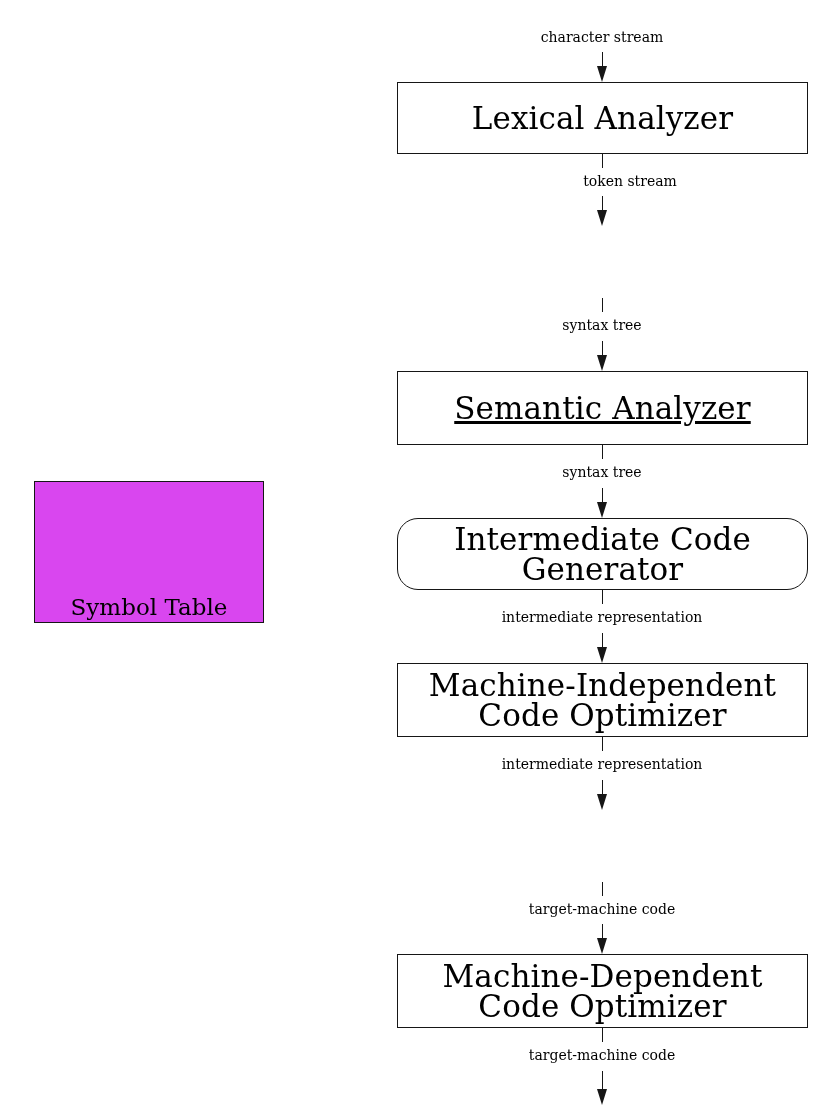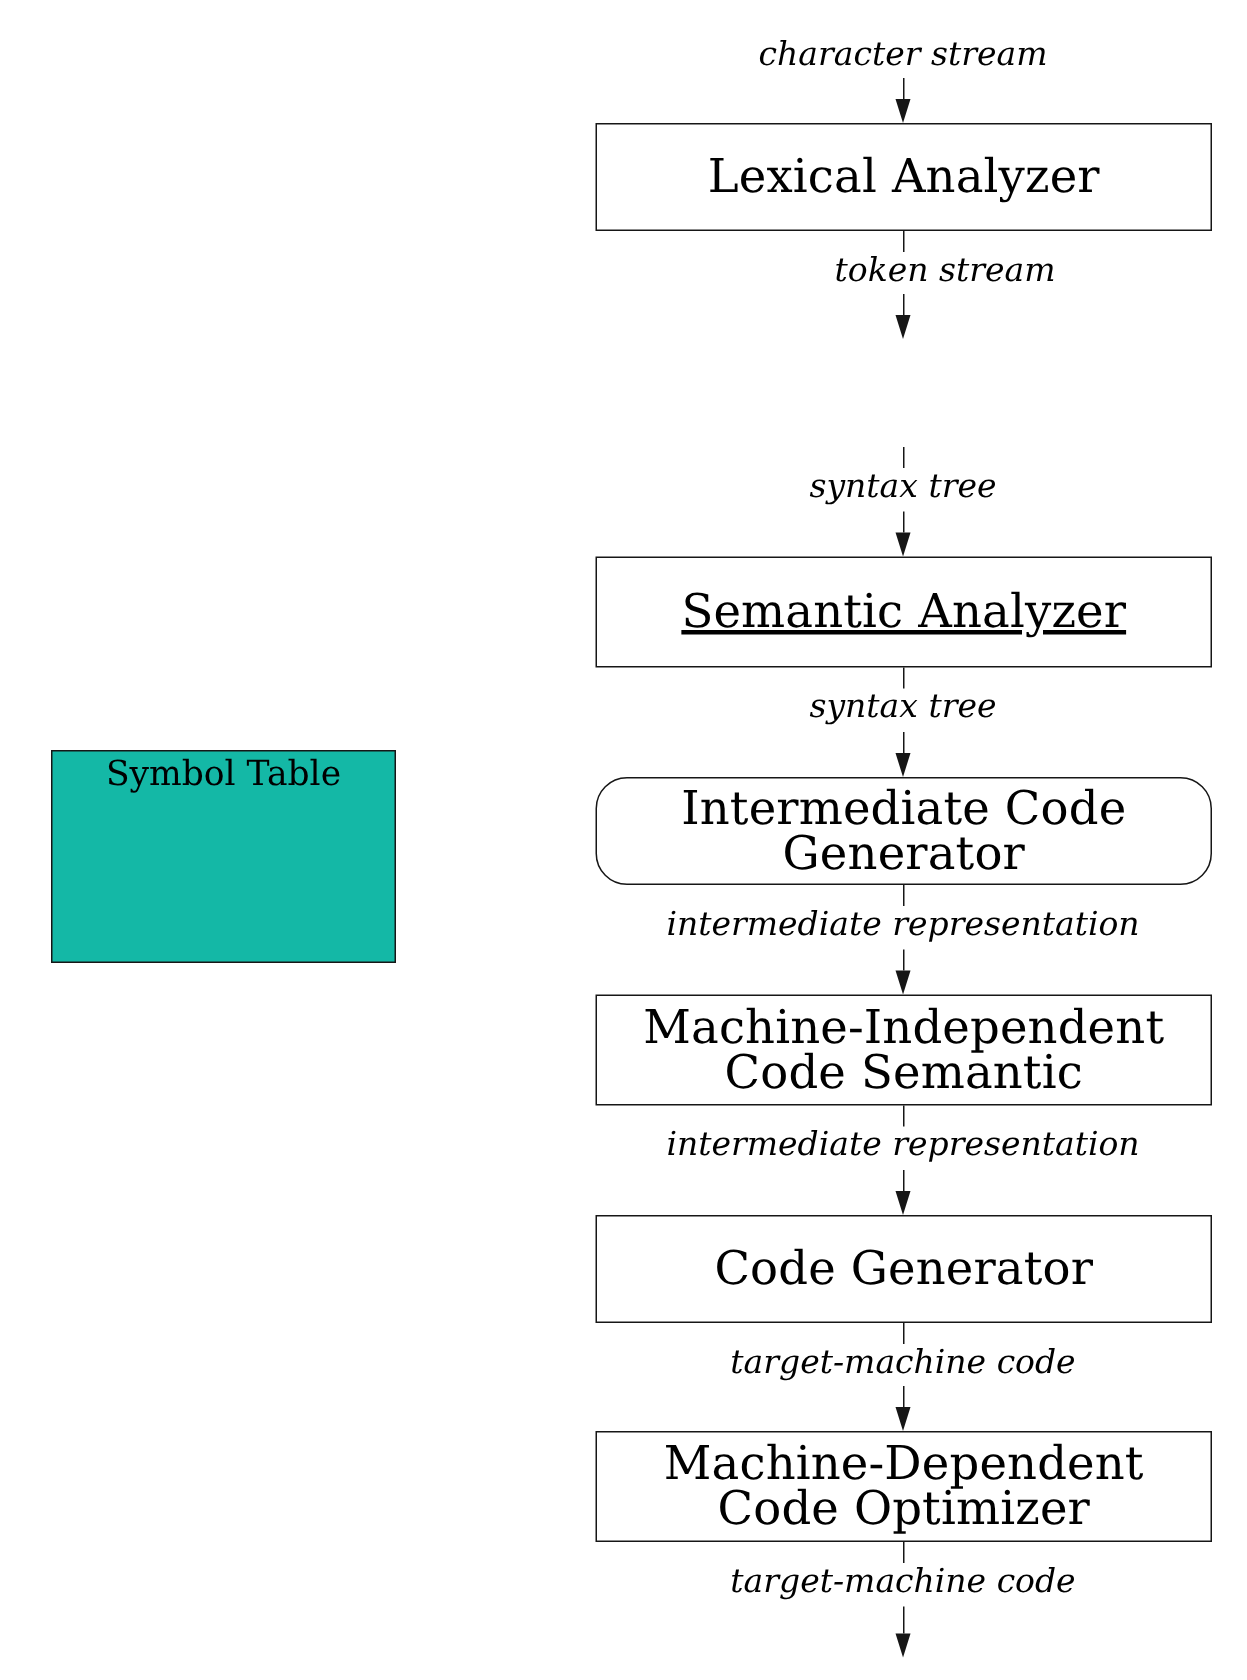--- a/index.html
+++ b/index.html
@@ -43,40 +43,38 @@
     letter-spacing: 0.1px;
     white-space: pre-line;
     padding: 0 6px;
   }
 
   
   .table-box {
     position: absolute;
     box-sizing: border-box;
     border: 1.3px solid #161616;
-    background: #14b8a6;
+    background: #d946ef;
     display: flex;
-    align-items: flex-start;
+    align-items: flex-end;
     justify-content: center;
-    margin-top: 19px;
   }
   .table-label {
     font-size: 23px;
     line-height: 30px;
   }
 
   
   .edge-label {
     position: absolute;
-    font-size: 22px;
+    font-size: 14px;
     line-height: 26px;
     white-space: nowrap;
     text-align: left;
     transform: translateX(-50%);
-    font-style: italic;
   }
 
   
   .connector {
     position: absolute;
     overflow: visible;
   }
   .shaft {
     position: absolute;
     left: 50%;
@@ -153,33 +151,30 @@
 
   <div class="plain-line" style="left:601.5px; top:590px; height:14px;"></div>
   <div class="edge-label" style="left:602px; top:604px;">intermediate representation</div>
   <div class="connector" style="left:597px; top:633px; width:11px; height:30px;">
     <div class="shaft" style="height:14px;"></div>
     <div class="arrowhead"></div>
   </div>
 
   <div class="phase-box" style="left:397px; top:663px; width:411px; height:74px;">
     <span class="phase-label">Machine-Independent
-Code Semantic</span>
+Code Optimizer</span>
   </div>
 
   <div class="plain-line" style="left:601.5px; top:737px; height:14px;"></div>
   <div class="edge-label" style="left:602px; top:751px;">intermediate representation</div>
   <div class="connector" style="left:597px; top:780px; width:11px; height:30px;">
     <div class="shaft" style="height:14px;"></div>
     <div class="arrowhead"></div>
   </div>
 
-  <div class="phase-box" style="left:397px; top:810px; width:411px; height:72px;">
-    <span class="phase-label">Code Generator</span>
-  </div>
 
   <div class="plain-line" style="left:601.5px; top:882px; height:14px;"></div>
   <div class="edge-label" style="left:602px; top:896px;">target-machine code</div>
   <div class="connector" style="left:597px; top:924px; width:11px; height:30px;">
     <div class="shaft" style="height:14px;"></div>
     <div class="arrowhead"></div>
   </div>
 
   <div class="phase-box" style="left:397px; top:954px; width:411px; height:74px;">
     <span class="phase-label">Machine-Dependent

